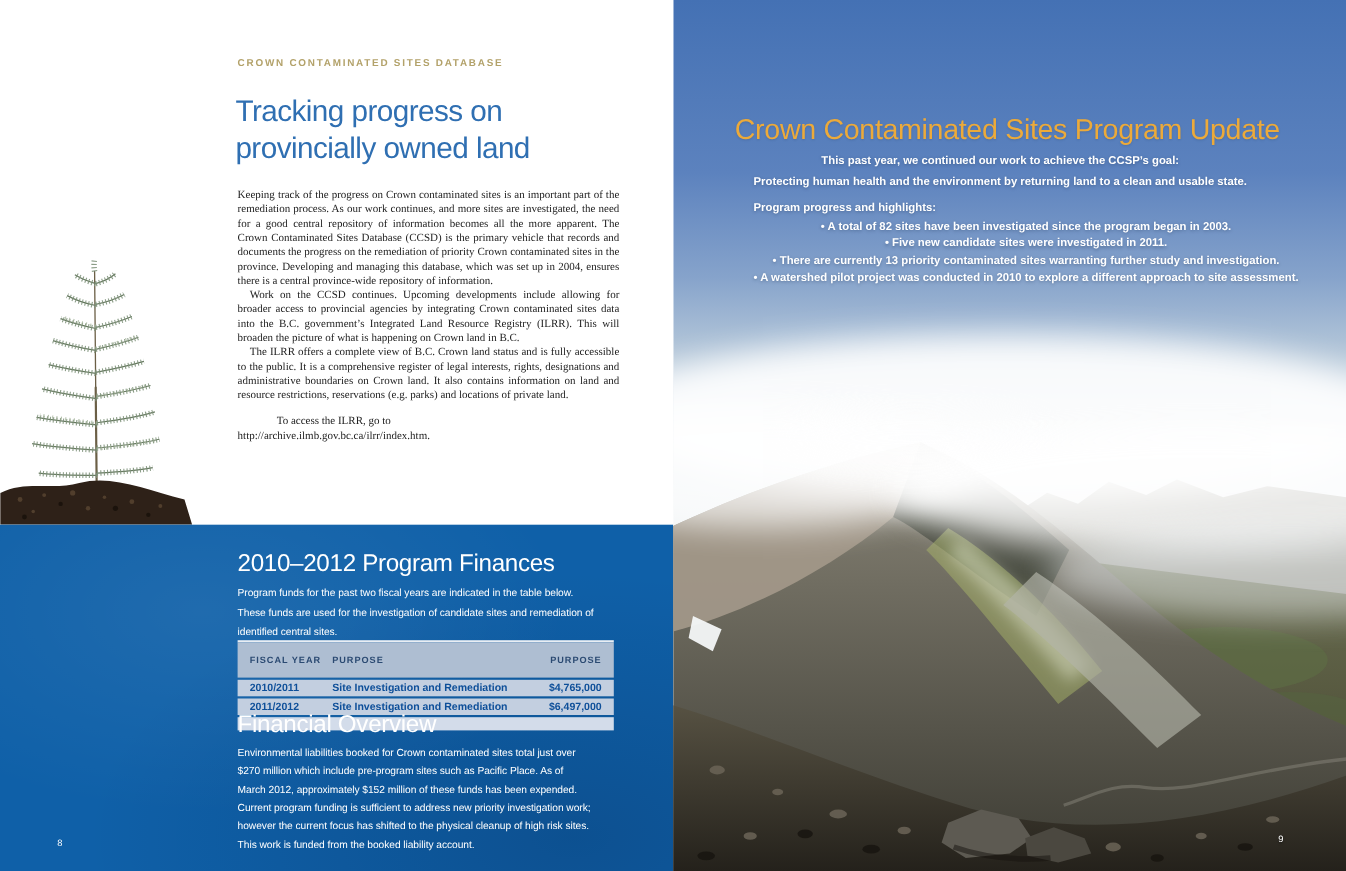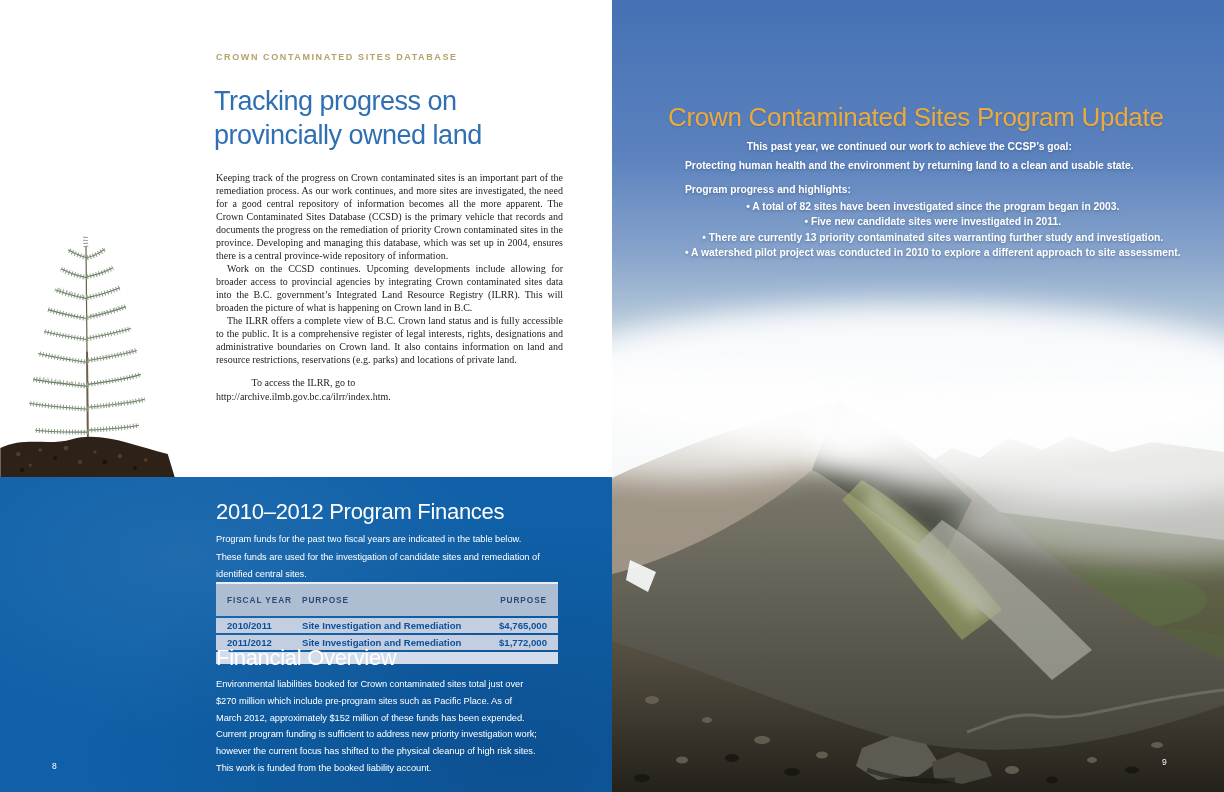--- a/index.html
+++ b/index.html
@@ -184,21 +184,21 @@
           <span class="c3">PURPOSE</span>
         </div>
         <div class="tr row">
           <span class="c1">2010/2011</span>
           <span class="c2">Site Investigation and Remediation</span>
           <span class="c3">$4,765,000</span>
         </div>
         <div class="tr row">
           <span class="c1">2011/2012</span>
           <span class="c2">Site Investigation and Remediation</span>
-          <span class="c3">$1,772,000</span>
+          <span class="c3">$6,497,000</span>
         </div>
         <div class="strip"></div>
       </div>
 
       <h2 class="panel-h h-overview">Financial Overview</h2>
 
       <div class="panel-lines overview-lines">
         <div>Environmental liabilities booked for Crown contaminated sites total just over</div>
         <div>$270 million which include pre-program sites such as Pacific Place. As of</div>
         <div>March 2012, approximately $152 million of these funds has been expended.</div>

